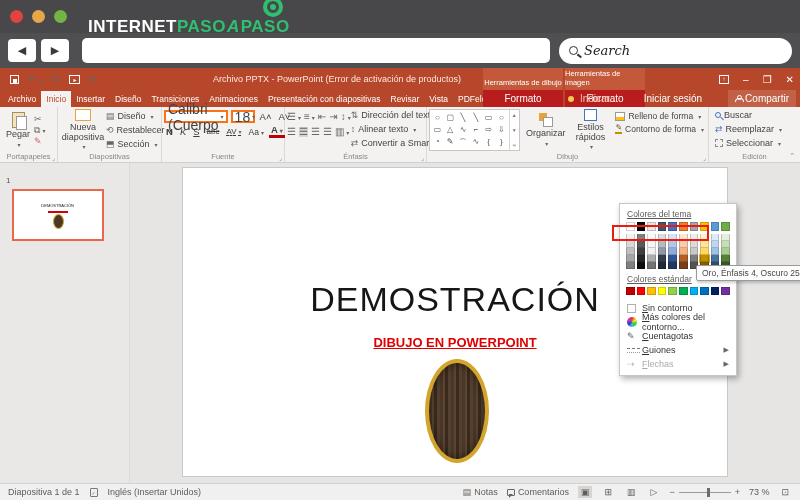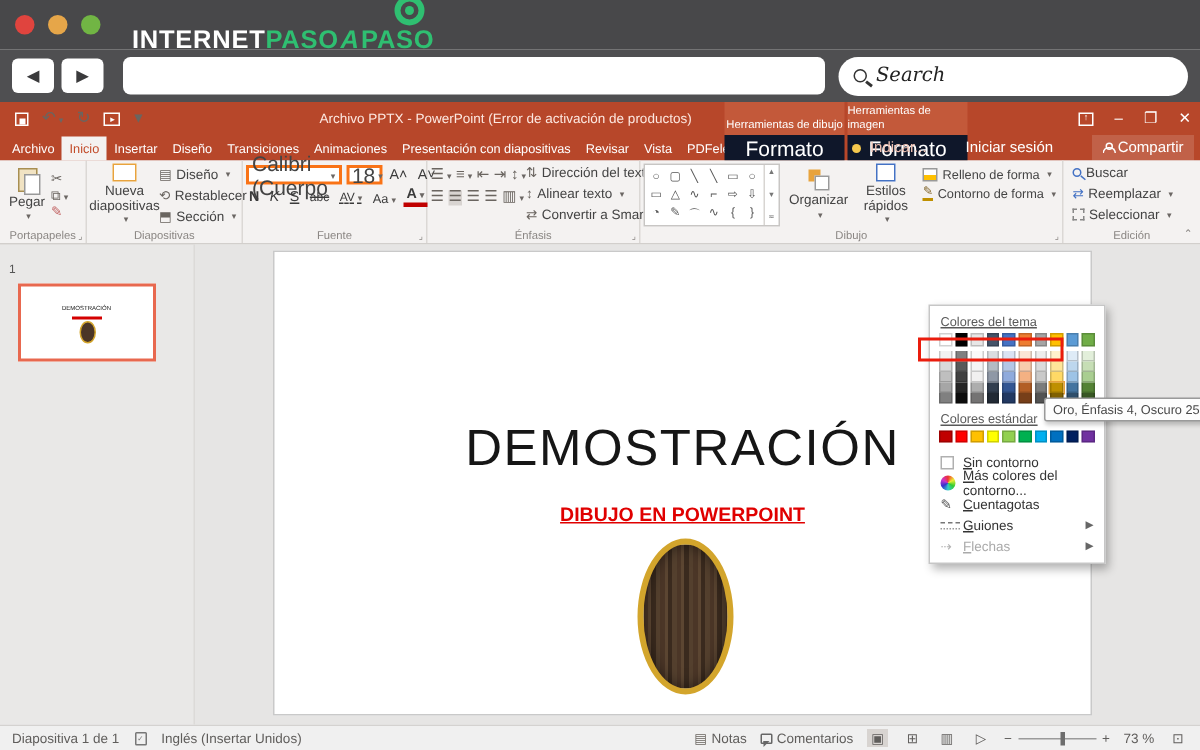--- a/index.html
+++ b/index.html
@@ -36,21 +36,21 @@
   .win-title { position:absolute; left:0; right:0; text-align:left; padding-left:213px; font-size:9px; color:#fde8e1; pointer-events:none; }
   .ctx-header { position:absolute; top:0; height:22px; background:#c3593a; color:#fff; font-size:7.5px; display:flex; align-items:flex-end; justify-content:center; padding-bottom:3px; }
   .ctx1 { left:483px; width:80px; } .ctx2 { left:565px; width:80px; }
   .win-controls { position:absolute; right:6px; top:0; height:22px; display:flex; align-items:center; gap:14px; font-size:10px; color:#fff; }
   .i-ribopt { width:10px; height:9px; border:1px solid #fff; font-size:6px; text-align:center; line-height:7px; }
 
   
   .tabrow { position:relative; height:17px; background:#b7472a; display:flex; align-items:flex-end; padding-left:3px; }
   .tab { font-size:8.5px; color:#fff; padding:3px 5px; white-space:nowrap; }
   .tab.sel { background:#f4f2f1; color:#c24b29; }
-  .ctx-tab { position:absolute; top:0; height:17px; background:#0f172a; color:#fff; font-size:14px; display:flex; align-items:center; justify-content:center; }
+  .ctx-tab { position:absolute; top:0; height:17px; background:#b91c1c; color:#fff; font-size:10px; display:flex; align-items:center; justify-content:center; }
   .ctx-tab.t1 { left:483px; width:80px; } .ctx-tab.t2 { left:565px; width:80px; }
   .account { position:absolute; right:4px; top:0; height:17px; display:flex; align-items:center; gap:26px; font-size:10px; color:#fff; }
   .account .dim { color:#f2c4b5; }
   .bulb { width:6px; height:6px; border-radius:50%; background:#f5c84e; position:relative; margin-right:3px; display:inline-block; }
   .person { width:7px; height:7px; position:relative; display:inline-block; margin-right:3px; }
   .person::before{content:""; position:absolute; width:3px; height:3px; border:1px solid #fff; border-radius:50%; left:2px; top:0;}
   .person::after{content:""; position:absolute; width:7px; height:3px; border:1px solid #fff; border-bottom:none; border-radius:4px 4px 0 0; left:0; bottom:0;}
   .share-wrap { background:rgba(255,255,255,.14); height:17px; display:flex; align-items:center; padding:0 7px; }
 
   
@@ -228,21 +228,21 @@
           </div>
         </div>
         <span class="grp-label">Portapapeles</span>
         <span class="dlauncher">⌟</span>
       </div>
 
       <div class="grp" style="width:104px">
         <div style="display:flex">
           <div class="bigbtn caret" style="width:46px">
             <span class="i-slide-new"></span>
-            <span>Nueva diapositivas</span>
+            <span>Nueva diapositiva</span>
           </div>
           <div class="mini-col">
             <span class="mini-btn caret">
                 <span class="glyph">▤</span>
                 <span>Diseño</span>
               </span>
             <span class="mini-btn">
                 <span class="glyph">⟲</span>
                 <span>Restablecer</span>
               </span>

